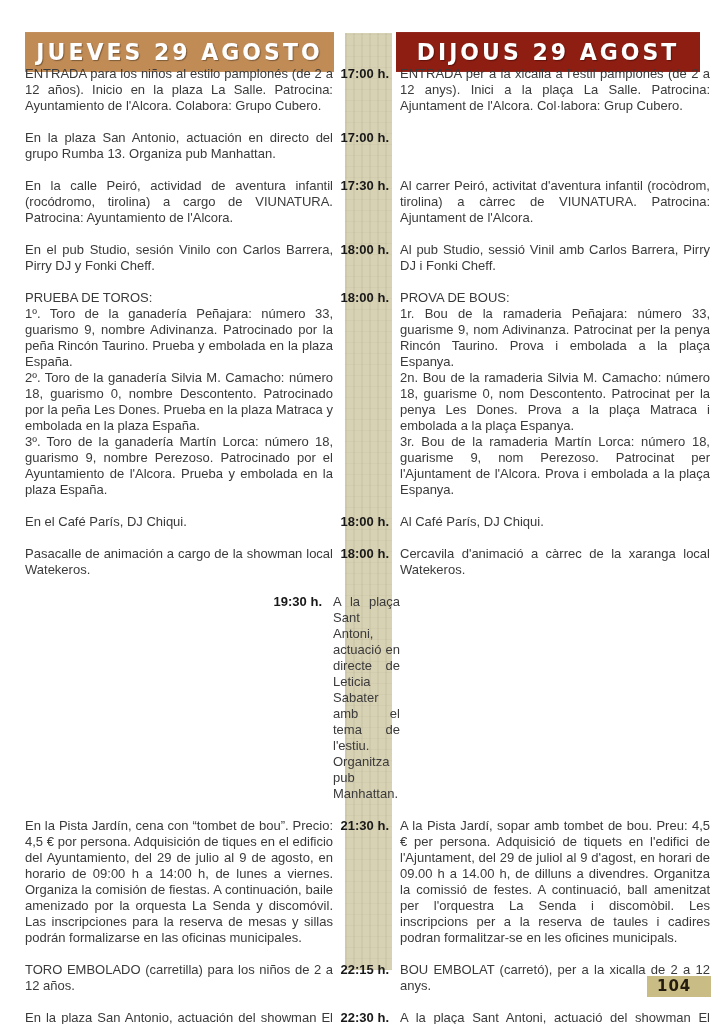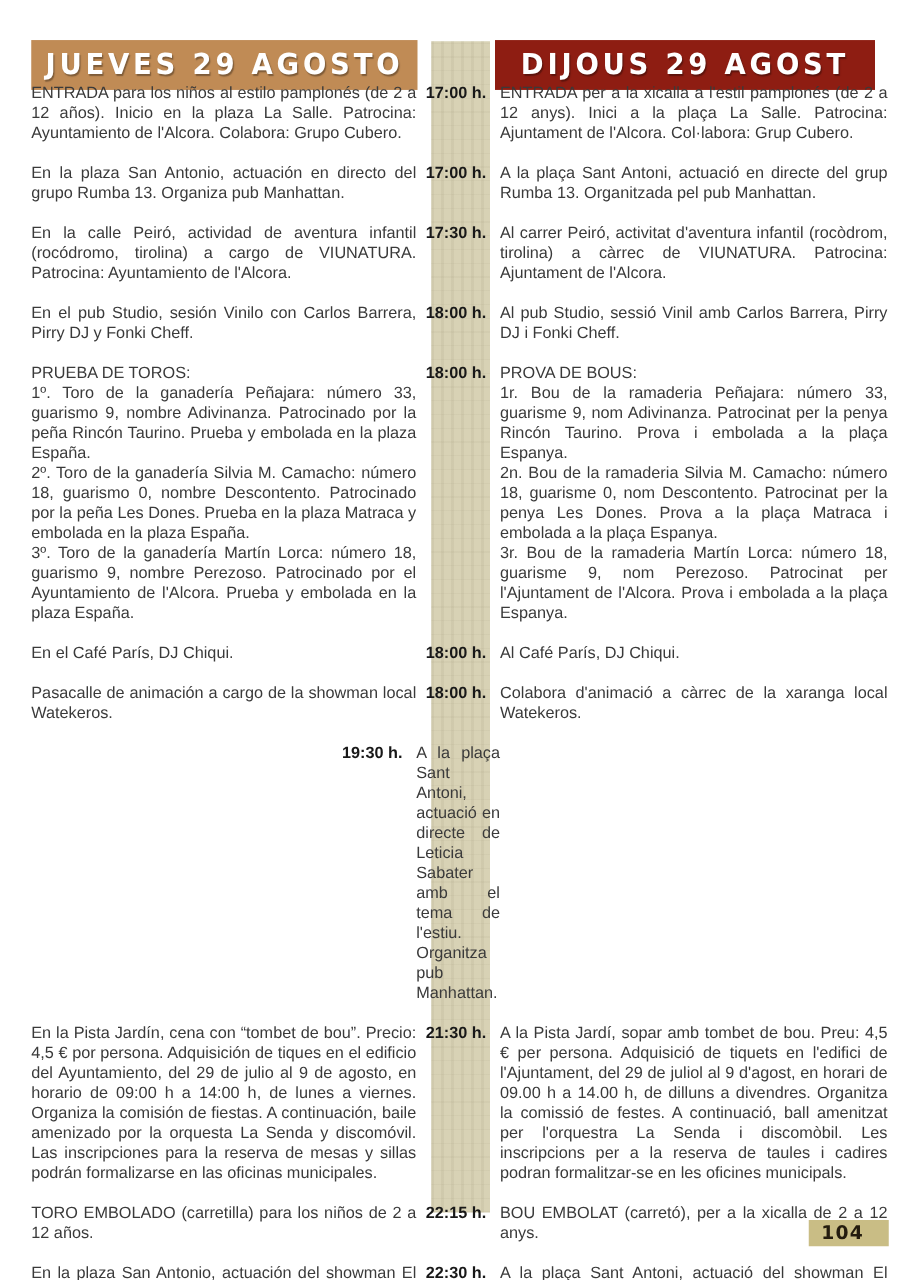--- a/index.html
+++ b/index.html
@@ -81,21 +81,20 @@
 
     <div class="event-row">
       <div class="event-text">ENTRADA para los niños al estilo pamplonés (de 2 a 12 años). Inicio en la plaza La Salle. Patrocina: Ayuntamiento de l'Alcora. Colabora: Grupo Cubero.</div>
       <div class="event-time">17:00 h.</div>
       <div class="event-text">ENTRADA per a la xicalla a l'estil pamplonés (de 2 a 12 anys). Inici a la plaça La Salle. Patrocina: Ajuntament de l'Alcora. Col·labora: Grup Cubero.</div>
     </div>
 
     <div class="event-row">
       <div class="event-text">En la plaza San Antonio, actuación en directo del grupo Rumba 13. Organiza pub Manhattan.</div>
       <div class="event-time">17:00 h.</div>
-      <div class="event-text">A la plaça Sant Antoni, actuació en directe del grup Rumba 13. Organitzada pel pub Manhattan.</div>
     </div>
 
     <div class="event-row">
       <div class="event-text">En la calle Peiró, actividad de aventura infantil (rocódromo, tirolina) a cargo de VIUNATURA. Patrocina: Ayuntamiento de l'Alcora.</div>
       <div class="event-time">17:30 h.</div>
       <div class="event-text">Al carrer Peiró, activitat d'aventura infantil (rocòdrom, tirolina) a càrrec de VIUNATURA. Patrocina: Ajuntament de l'Alcora.</div>
     </div>
 
     <div class="event-row">
       <div class="event-text">En el pub Studio, sesión Vinilo con Carlos Barrera, Pirry DJ y Fonki Cheff.</div>
@@ -117,21 +116,21 @@
 
     <div class="event-row">
       <div class="event-text">En el Café París, DJ Chiqui.</div>
       <div class="event-time">18:00 h.</div>
       <div class="event-text">Al Café París, DJ Chiqui.</div>
     </div>
 
     <div class="event-row">
       <div class="event-text">Pasacalle de animación a cargo de la showman local Watekeros.</div>
       <div class="event-time">18:00 h.</div>
-      <div class="event-text">Colabora d'animació a càrrec de la xaranga local Watekeros.</div>
+      <div class="event-text">Cercavila d'animació a càrrec de la xaranga local Watekeros.</div>
     </div>
 
     <div class="event-row">
       <div class="event-time">19:30 h.</div>
       <div class="event-text">A la plaça Sant Antoni, actuació en directe de Leticia Sabater amb el tema de l'estiu. Organitza pub Manhattan.</div>
     </div>
 
     <div class="event-row">
       <div class="event-text">En la Pista Jardín, cena con “tombet de bou”. Precio: 4,5 € por persona. Adquisición de tiques en el edificio del Ayuntamiento, del 29 de julio al 9 de agosto, en horario de 09:00 h a 14:00 h, de lunes a viernes. Organiza la comisión de fiestas. A continuación, baile amenizado por la orquesta La Senda y discomóvil. Las inscripciones para la reserva de mesas y sillas podrán formalizarse en las oficinas municipales.</div>
       <div class="event-time">21:30 h.</div>

